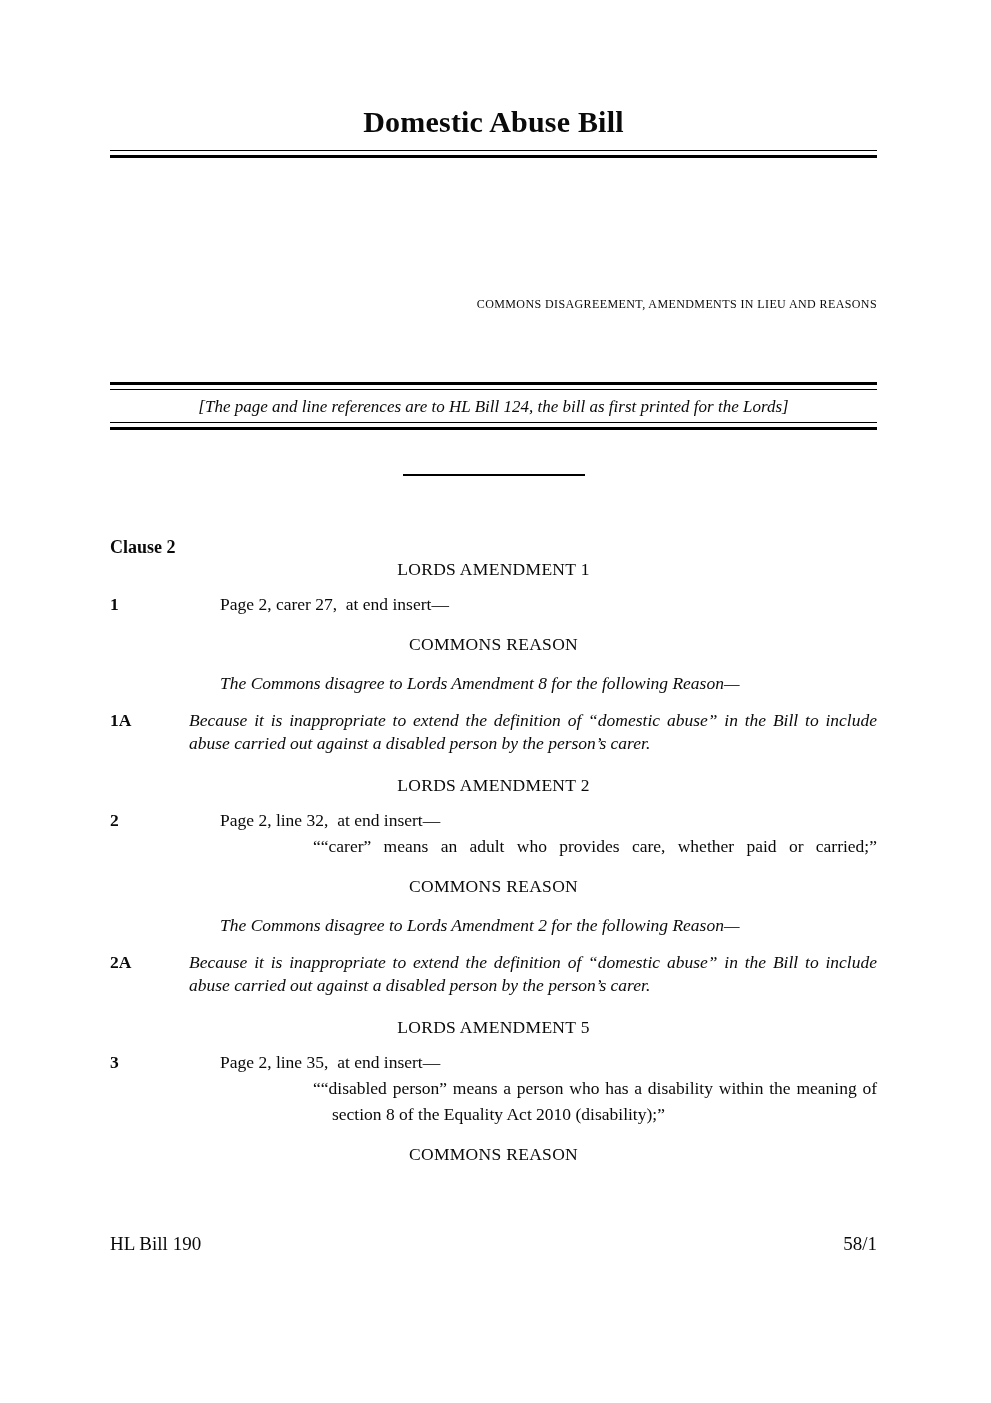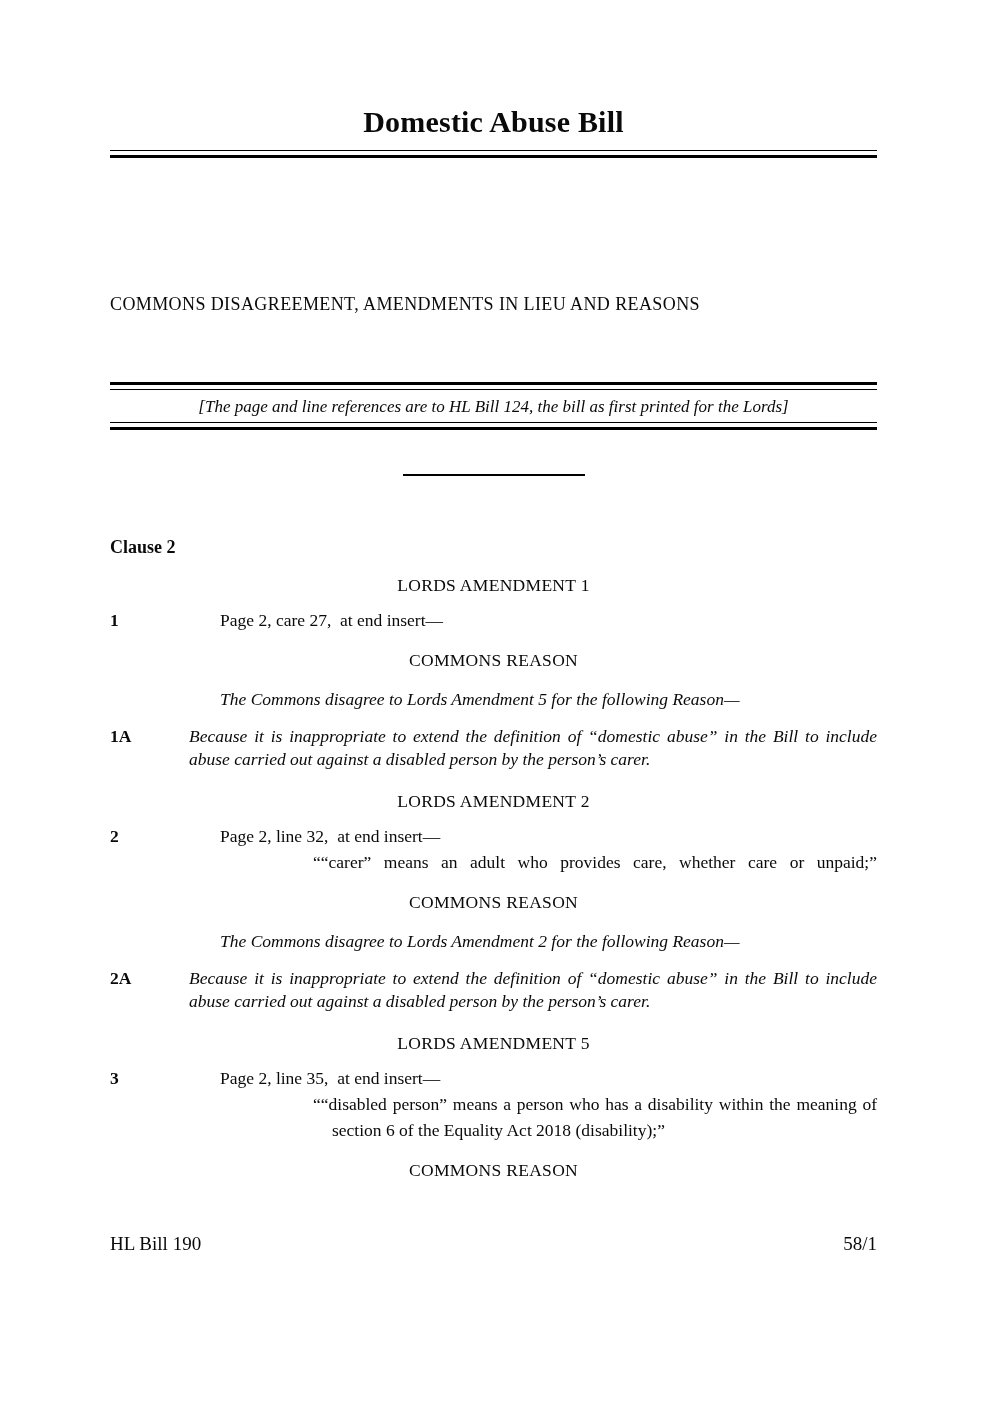--- a/index.html
+++ b/index.html
@@ -48,22 +48,22 @@
     margin: 0;
     padding-top: 104px;
     font-size: 30px;
     line-height: 36px;
     font-weight: bold;
     text-align: center;
     letter-spacing: 0.2px;
   }
   .subtitle {
     margin-top: 134px;
-    text-align: left;
-    font-size: 18px;
+    text-align: right;
+    font-size: 12px;
     line-height: 24px;
     letter-spacing: 0.4px;
   }
 
   
   .ref-box { margin-top: 66px; }
   .ref-text {
     font-style: italic;
     text-align: center;
     font-size: 17px;
@@ -71,21 +71,20 @@
     padding: 6px 0 4px 0;
   }
 
   .clause-heading {
     margin-top: 60px;
     font-weight: bold;
     font-size: 18px;
     line-height: 22px;
   }
   .amend-heading {
-    margin-top: 16px;
     text-align: center;
     font-size: 17.5px;
     line-height: 22px;
     letter-spacing: 0.3px;
   }
   .amend-heading.sect-gap { margin-top: 19px; }
   .reason-head {
     margin-top: 16px;
     text-align: center;
     font-size: 17.5px;
@@ -173,55 +172,55 @@
 
   <div class="short-rule"></div>
 
   <div class="clause-heading">Clause 2</div>
 
   <section>
     <div class="amend-heading">LORDS AMENDMENT 1</div>
     <div class="row">
       <span class="num">1</span>
       <div class="body">
-        <div class="pre">Page 2, care 27,  at end insert—</div>
+        <div class="pre">Page 2, carer 27,  at end insert—</div>
       </div>
     </div>
     <div class="reason-head">COMMONS REASON</div>
-    <div class="reason-intro">The Commons disagree to Lords Amendment 5 for the following Reason—</div>
+    <div class="reason-intro">The Commons disagree to Lords Amendment 8 for the following Reason—</div>
     <div class="reason-row">
       <span class="num">1A</span>
       <div class="body">Because it is inappropriate to extend the definition of “domestic abuse” in the Bill to include abuse carried out against a disabled person by the person’s carer.</div>
     </div>
   </section>
 
   <section>
     <div class="amend-heading sect-gap">LORDS AMENDMENT 2</div>
     <div class="row">
       <span class="num">2</span>
       <div class="body">
         <div class="pre">Page 2, line 32,  at end insert—</div>
-        <div class="quote-a2">““carer” means an adult who provides care, whether care or unpaid;”</div>
+        <div class="quote-a2">““carer” means an adult who provides care, whether paid or carried;”</div>
       </div>
     </div>
     <div class="reason-head">COMMONS REASON</div>
     <div class="reason-intro">The Commons disagree to Lords Amendment 2 for the following Reason—</div>
     <div class="reason-row">
       <span class="num">2A</span>
       <div class="body">Because it is inappropriate to extend the definition of “domestic abuse” in the Bill to include abuse carried out against a disabled person by the person’s carer.</div>
     </div>
   </section>
 
   <section>
     <div class="amend-heading sect-gap">LORDS AMENDMENT 5</div>
     <div class="row">
       <span class="num">3</span>
       <div class="body">
         <div class="pre">Page 2, line 35,  at end insert—</div>
-        <div class="quote-a3">““disabled person” means a person who has a disability within the meaning of section 6 of the Equality Act 2018 (disability);”</div>
+        <div class="quote-a3">““disabled person” means a person who has a disability within the meaning of section 8 of the Equality Act 2010 (disability);”</div>
       </div>
     </div>
     <div class="reason-head">COMMONS REASON</div>
   </section>
 
   <div class="footer">
     <span>HL Bill 190</span>
     <span>58/1</span>
   </div>
 

